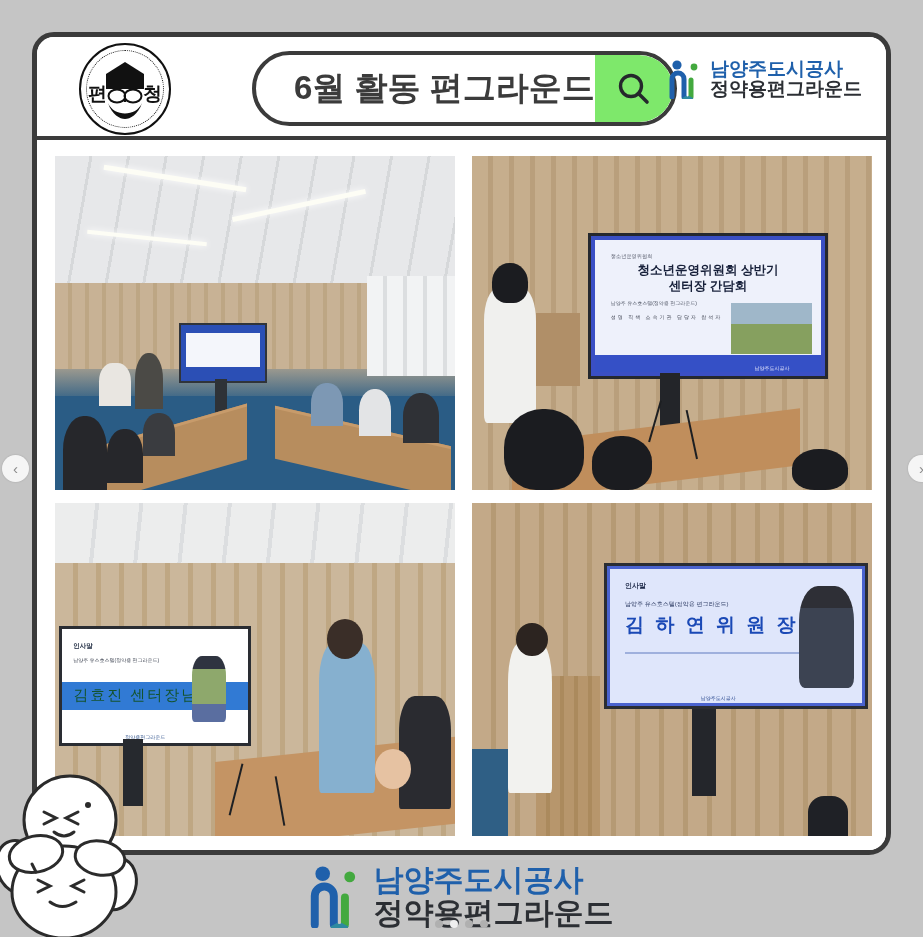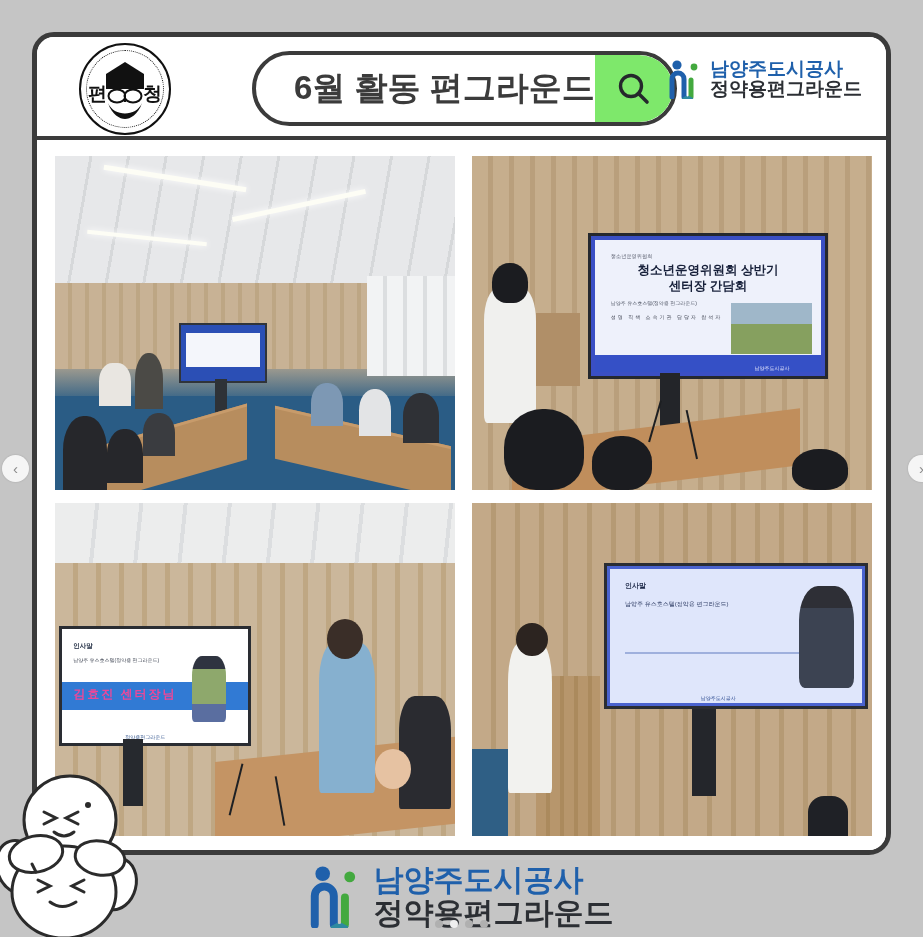--- a/index.html
+++ b/index.html
@@ -110,21 +110,21 @@
   
   .p3{background:repeating-linear-gradient(90deg,#cbb79b 0 18px,#bfa783 18px 23px);}
   .p3 .ceil3{position:absolute;left:0;top:0;width:100%;height:18%;
     background:repeating-linear-gradient(96deg,#eceded 0 40px,#dcdee0 40px 44px);}
   .p3 .screen{position:absolute;left:1%;top:37%;width:48%;height:36%;
     background:#1f6fd0;border:3px solid #2a2d33;box-sizing:border-box;}
   .p3 .sheet3{width:100%;height:100%;background:#fff;position:relative;box-sizing:border-box;padding:7% 6%;}
   .p3 .t-kick{font-size:6.5px;font-weight:bold;color:#16233a;}
   .p3 .t-sub{font-size:5px;color:#3c4250;margin-top:6px;}
   .p3 .t-band{position:absolute;left:0;right:0;top:47%;height:24%;background:#1f6fd0;opacity:.92;}
-  .p3 .t-nm2{position:absolute;left:6%;top:50%;font-size:12px;font-weight:bold;color:#ec4899;letter-spacing:2px;}
+  .p3 .t-nm2{position:absolute;left:6%;top:50%;font-size:15px;font-weight:normal;color:#14532d;letter-spacing:2px;}
   .p3 .t-person{position:absolute;right:12%;top:24%;width:18%;height:58%;
     background:linear-gradient(#2f3440 0 20%,#8ea86c 20% 72%,#5a6ea0 72% 100%);border-radius:30% 30% 8% 8%;}
   .p3 .t-logo{position:absolute;left:34%;bottom:3%;font-size:5px;color:#2b4f8a;}
   .p3 .mon-stand{position:absolute;left:17%;top:71%;width:5%;height:20%;background:#26292e;}
   .p3 .tbl3{position:absolute;left:40%;bottom:0;width:62%;height:26%;background:#c49464;transform:skewY(-6deg);}
   .p3 .woman{position:absolute;left:66%;top:42%;width:14%;height:45%;background:#86b0cf;
     border-radius:26% 26% 4% 4%;}
   .p3 .whead{position:absolute;left:68%;top:35%;width:9%;height:12%;border-radius:50%;background:#3a2e28;}
   
   .p4{background:repeating-linear-gradient(90deg,#c3a988 0 19px,#b59a74 19px 24px);}
@@ -286,20 +286,21 @@
       <div style="position:absolute;left:56%;bottom:3%;width:2px;height:15%;background:#1e2024;transform:rotate(-10deg);"></div>
 
     </div>
 
     <div class="photo p4">
       <div class="floor4"></div>
       <div class="screen">
         <div class="sheet4">
           <div class="f-kick">인사말</div>
           <div class="f-sub">남양주 유스호스텔(정약용 편그라운드)</div>
+          <div class="f-name">김 하 연 위 원 장</div>
           <div class="f-rule"></div>
           <div class="f-char"></div>
           <div class="f-logo">남양주도시공사</div>
         </div>
       </div>
       <div class="mon4"></div>
       <div class="podium4"></div>
       <div class="speaker"></div>
       <div class="shead"></div>
       <div style="position:absolute;right:6%;bottom:0;width:10%;height:12%;background:#1f2126;border-radius:40% 40% 0 0;"></div>

